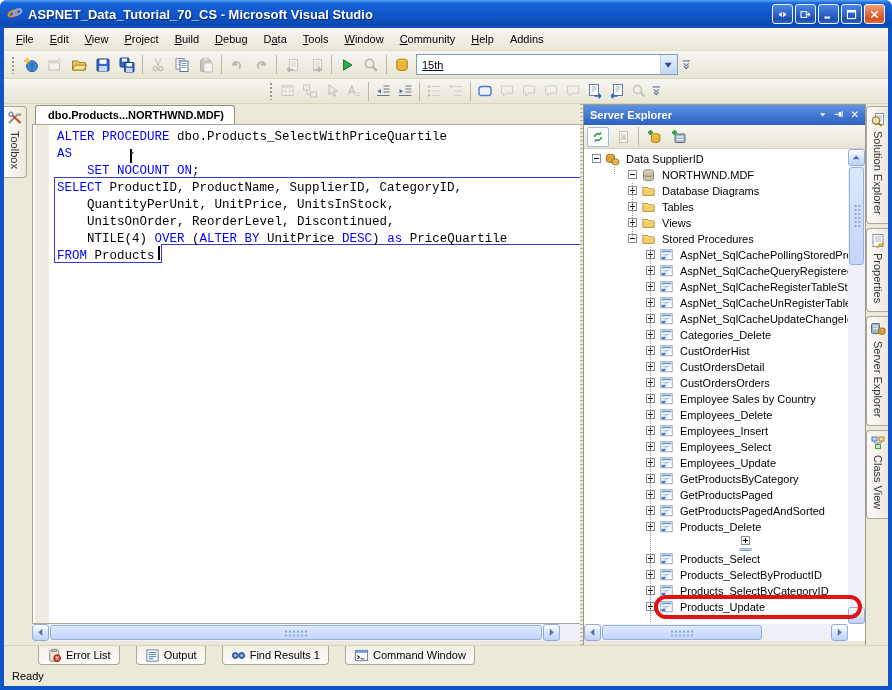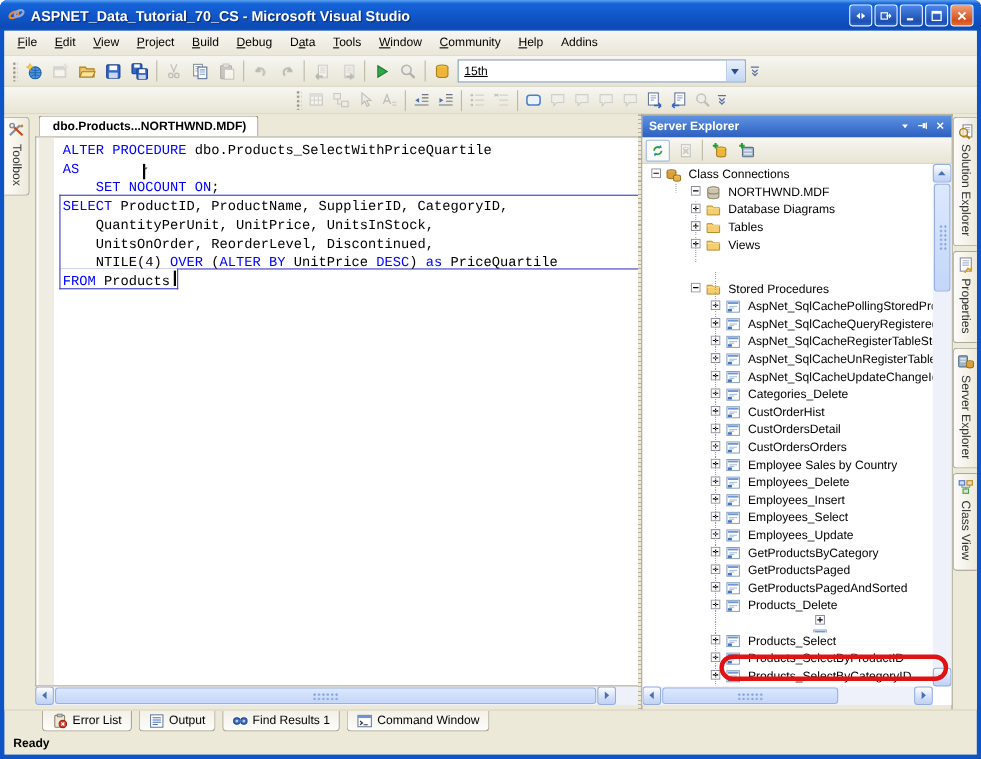--- a/index.html
+++ b/index.html
@@ -104,24 +104,24 @@
   .tree-vscroll .sb-thumb { width:15px; margin:1px auto 0 auto; height:98px; }
   .tree-vscroll .gripdots { width:7px; height:24px; }
   .tree-vscroll .down { margin-top:auto; }
 
   .rightstrip { flex:1; padding-top:2px; display:flex; flex-direction:column; align-items:flex-end; }
   .vtab-right { width:22px; border:1px solid #ACA899; border-right:none; border-radius:4px 0 0 4px;
     background:linear-gradient(270deg,#EDEADB,#FDFCFA); display:flex; flex-direction:column; align-items:center;
     padding:4px 0 8px 0; gap:4px; margin-bottom:4px; }
 
   
-  .bottomtabs { height:21px; display:flex; align-items:flex-start; padding-left:34px; gap:6px; border-top:1px solid #D8D4C0; }
+  .bottomtabs { height:21px; display:flex; align-items:flex-start; padding-left:34px; gap:16px; border-top:1px solid #D8D4C0; }
   .btab { height:19px; border:1px solid #ACA899; border-top:none; border-radius:0 0 4px 4px;
     background:linear-gradient(180deg,#F2F0E6,#FDFDFB); display:flex; align-items:center; gap:4px; padding:0 8px; }
-  .statusbar { height:20px; display:flex; align-items:center; padding:0 8px; font-size:11px;font-weight:bold; }
+  .statusbar { height:20px; display:flex; align-items:center; padding:0 8px; font-size:11px; }
 </style>
 </head>
 <body>
 
 <div class="frame">
   <div class="titlebar">
     <span class="icon" id="applogo"><svg width="16" height="16" viewBox="0 0 16 16">
           <ellipse cx="5.6" cy="8.6" rx="4.2" ry="2.4" fill="none" stroke="#E8862E" stroke-width="2.2" transform="rotate(-28 5.6 8.6)"></ellipse>
           <ellipse cx="10.4" cy="7.2" rx="4.2" ry="2.4" fill="none" stroke="#8FA8D8" stroke-width="2.2" transform="rotate(-28 10.4 7.2)"></ellipse>
         </svg></span>
@@ -623,21 +623,21 @@
                     <path d="M2 4.5h5" stroke="#000"></path>
                   </svg></span>
                 <span class="nicon">
                   <svg width="15" height="15" viewBox="0 0 16 16">
                     <ellipse cx="5.8" cy="4.3" rx="4.3" ry="1.9" fill="#E8B14E" stroke="#9A6F1E"></ellipse>
                     <path d="M1.5 4.3v4.9c0 1 1.9 1.9 4.3 1.9s4.3-.9 4.3-1.9V4.3" fill="#D99F3C" stroke="#9A6F1E"></path>
                     <ellipse cx="11.2" cy="9" rx="3.4" ry="1.5" fill="#F2C96B" stroke="#9A6F1E"></ellipse>
                     <path d="M7.8 9v3.2c0 .8 1.5 1.4 3.4 1.4s3.4-.6 3.4-1.4V9" fill="#E8B14E" stroke="#9A6F1E"></path>
                   </svg>
                 </span>
-                <span class="lbl">Class Connections</span>
+                <span class="lbl">Data SupplierID</span>
               </div>
               <div class="trow" style="padding-left: 44px;">
                 <span class="exp"><svg width="9" height="9">
                     <rect x="0.5" y="0.5" width="8" height="8" fill="#fff" stroke="#8C8C9E"></rect>
                     <path d="M2 4.5h5" stroke="#000"></path>
                   </svg></span>
                 <span class="nicon">
                   <svg width="15" height="15" viewBox="0 0 16 16">
                     <ellipse cx="8" cy="4" rx="5.4" ry="2.2" fill="#DCD5C0" stroke="#857F68"></ellipse>
                     <path d="M2.6 4v7.4c0 1.2 2.4 2.2 5.4 2.2s5.4-1 5.4-2.2V4" fill="#CCC4AC" stroke="#857F68"></path>
@@ -681,21 +681,21 @@
                     <path d="M4.5 2v5" stroke="#000"></path>
                   </svg></span>
                 <span class="nicon">
                   <svg width="15" height="14" viewBox="0 0 16 16">
                     <path d="M1.5 3.8h5.3l1.2 1.7h6.5V13H1.5z" fill="#F7CE6E" stroke="#B08A2A"></path>
                     <path d="M1.5 6h13" stroke="#FBE098"></path>
                   </svg>
                 </span>
                 <span class="lbl">Views</span>
               </div>
-              <div class="trow" style="padding-left: 44px; margin-top: 24px;">
+              <div class="trow" style="padding-left: 44px;">
                 <span class="exp"><svg width="9" height="9">
                     <rect x="0.5" y="0.5" width="8" height="8" fill="#fff" stroke="#8C8C9E"></rect>
                     <path d="M2 4.5h5" stroke="#000"></path>
                   </svg></span>
                 <span class="nicon">
                   <svg width="15" height="14" viewBox="0 0 16 16">
                     <path d="M1.5 3.8h5.3l1.2 1.7h6.5V13H1.5z" fill="#F7CE6E" stroke="#B08A2A"></path>
                     <path d="M1.5 6h13" stroke="#FBE098"></path>
                   </svg>
                 </span>

